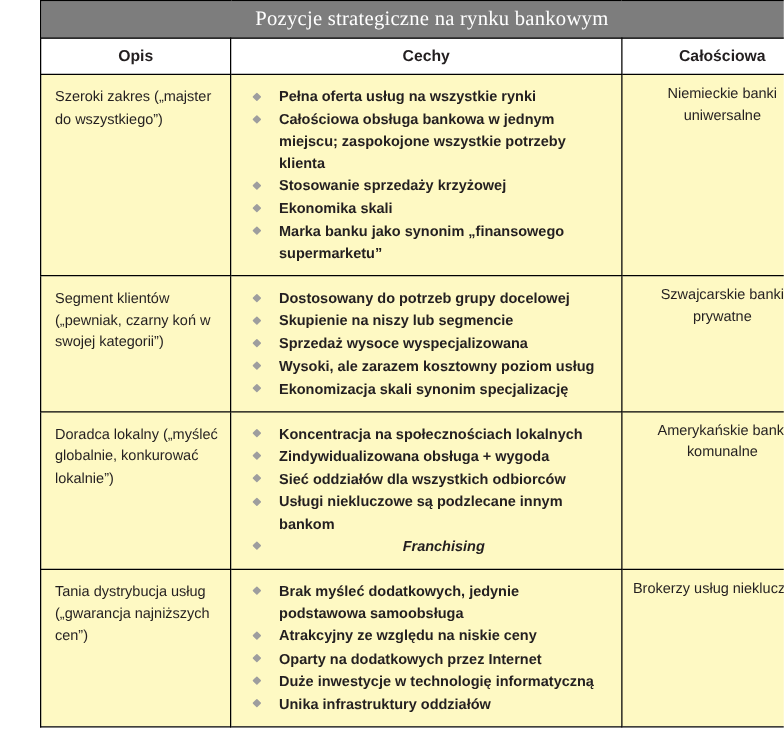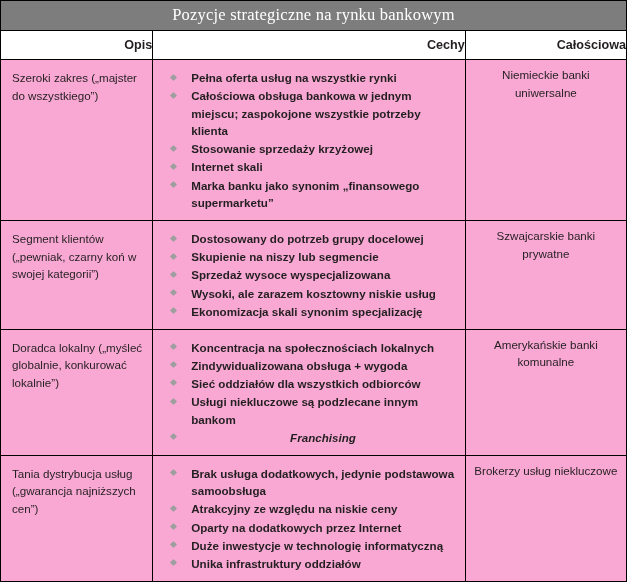--- a/index.html
+++ b/index.html
@@ -13,20 +13,21 @@
     font-family: "Liberation Sans", sans-serif;
     color: #231f20;
     overflow: hidden;
   }
 
   .table-wrap {
     width: 572px;
     height: 583px;
     box-sizing: border-box;
     position: relative;
+    padding-left: 32px;
   }
 
   table.strategy-table {
     width: 627px;
     border-collapse: collapse;
     table-layout: fixed;
   }
 
   
   .title-cell {
@@ -41,38 +42,38 @@
     padding: 0 0 2px 0;
     border: 1px solid #000000;
     border-bottom: 1px solid #000000;
     vertical-align: middle;
   }
 
   
   .col-head {
     font-size: 12.6px;
     font-weight: bold;
-    text-align: right;
+    text-align: center;
     height: 28px;
     padding: 0;
     vertical-align: middle;
     border-left: 1.6px solid #000000;
     border-right: 1.6px solid #000000;
     border-bottom: 1.6px solid #000000;
     background: #ffffff;
     color: #231f20;
   }
 
   
   td.cell {
     border-left: 1.6px solid #000000;
     border-right: 1.6px solid #000000;
     border-bottom: 1.6px solid #000000;
     vertical-align: top;
-    background: #f9a8d4;
+    background: #fef9c3;
     padding: 0;
   }
   tr.data-row:last-child td.cell { border-bottom: 1.6px solid #000000; }
 
   .desc {
     font-size: 11.6px;
     line-height: 17.5px;
     padding: 9px 8px 8px 11px;
     color: #231f20;
   }
@@ -153,40 +154,40 @@
     <tbody>
         <tr class="data-row">
           <td class="cell">
             <div class="desc">Szeroki zakres („majster do wszystkiego”)</div>
           </td>
           <td class="cell">
             <ul class="features">
               <li><span class="bullet"></span><span>Pełna oferta usług na wszystkie rynki</span></li>
               <li><span class="bullet"></span><span>Całościowa obsługa bankowa w jednym miejscu; zaspokojone wszystkie potrzeby klienta</span></li>
               <li><span class="bullet"></span><span>Stosowanie sprzedaży krzyżowej</span></li>
-              <li><span class="bullet"></span><span>Internet skali</span></li>
+              <li><span class="bullet"></span><span>Ekonomika skali</span></li>
               <li><span class="bullet"></span><span>Marka banku jako synonim „finansowego supermarketu”</span></li>
             </ul>
           </td>
           <td class="cell">
             <div class="example">
               <div class="example-inner">Niemieckie banki uniwersalne</div>
             </div>
           </td>
         </tr>
         <tr class="data-row">
           <td class="cell">
             <div class="desc">Segment klientów („pewniak, czarny koń w swojej kategorii”)</div>
           </td>
           <td class="cell">
             <ul class="features">
               <li><span class="bullet"></span><span>Dostosowany do potrzeb grupy docelowej</span></li>
               <li><span class="bullet"></span><span>Skupienie na niszy lub segmencie</span></li>
               <li><span class="bullet"></span><span>Sprzedaż wysoce wyspecjalizowana</span></li>
-              <li><span class="bullet"></span><span>Wysoki, ale zarazem kosztowny niskie usług</span></li>
+              <li><span class="bullet"></span><span>Wysoki, ale zarazem kosztowny poziom usług</span></li>
               <li><span class="bullet"></span><span>Ekonomizacja skali synonim specjalizację</span></li>
             </ul>
           </td>
           <td class="cell">
             <div class="example">
               <div class="example-inner">Szwajcarskie banki prywatne</div>
             </div>
           </td>
         </tr>
         <tr class="data-row">
@@ -207,21 +208,21 @@
               <div class="example-inner">Amerykańskie banki komunalne</div>
             </div>
           </td>
         </tr>
         <tr class="data-row">
           <td class="cell">
             <div class="desc">Tania dystrybucja usług („gwarancja najniższych cen”)</div>
           </td>
           <td class="cell">
             <ul class="features">
-              <li><span class="bullet"></span><span>Brak usługa dodatkowych, jedynie podstawowa samoobsługa</span></li>
+              <li><span class="bullet"></span><span>Brak myśleć dodatkowych, jedynie podstawowa samoobsługa</span></li>
               <li><span class="bullet"></span><span>Atrakcyjny ze względu na niskie ceny</span></li>
               <li><span class="bullet"></span><span>Oparty na dodatkowych przez Internet</span></li>
               <li><span class="bullet"></span><span>Duże inwestycje w technologię informatyczną</span></li>
               <li><span class="bullet"></span><span>Unika infrastruktury oddziałów</span></li>
             </ul>
           </td>
           <td class="cell">
             <div class="example">
               <div class="example-inner">Brokerzy usług niekluczowe</div>
             </div>

